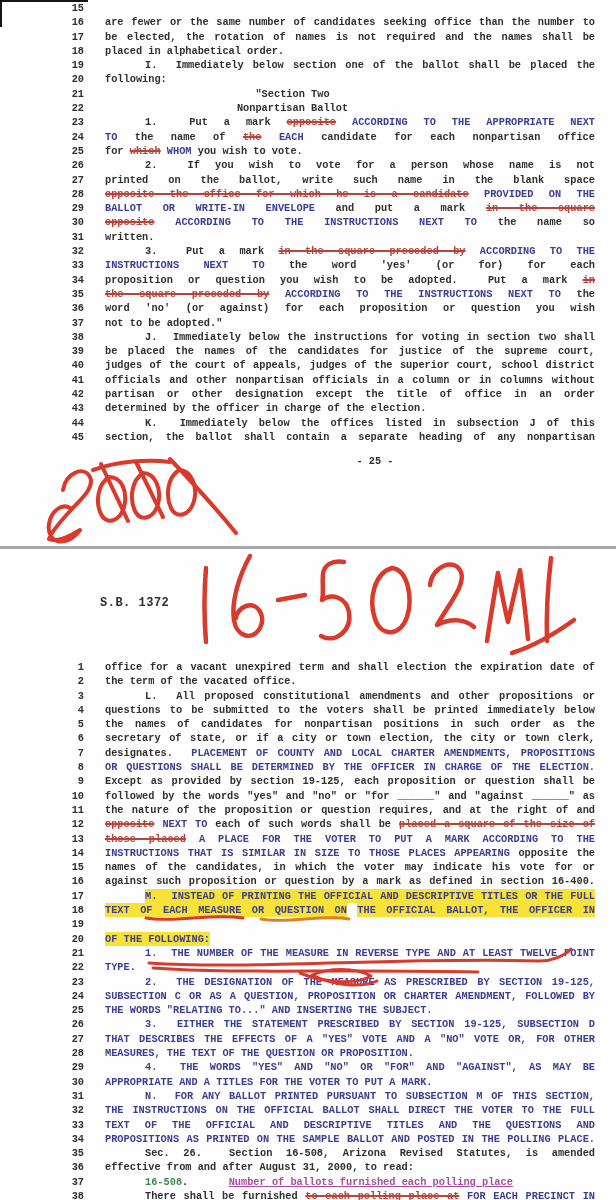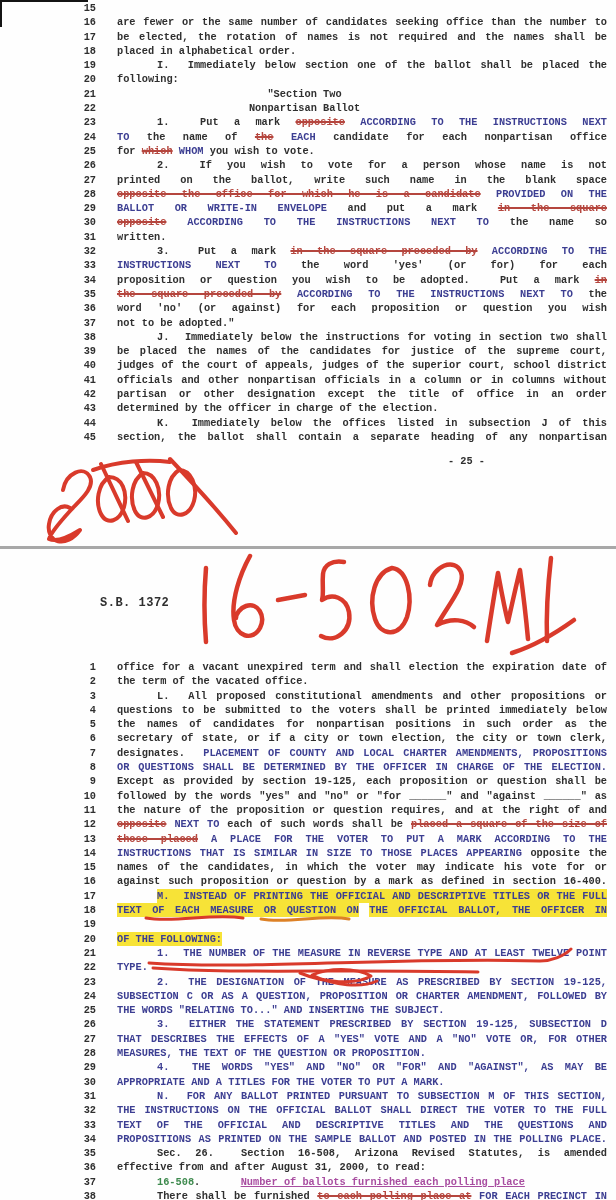--- a/index.html
+++ b/index.html
@@ -6,39 +6,39 @@
   body{
     width:616px;height:1200px;overflow:hidden;position:relative;
     background:#fefefe;
     font-family:"Liberation Mono","DejaVu Sans Mono",monospace;
     font-weight:700;font-size:10.3px;color:#2f2f2f;
   }
   .canvas{position:absolute;inset:0;}
   .corner-mark-h{position:absolute;left:0;top:0;width:88px;height:2px;background:#141414;}
   .corner-mark-v{position:absolute;left:0;top:0;width:2px;height:27px;background:#141414;}
 
-  .page{position:absolute;left:12px;right:0;}
+  .page{position:absolute;left:0;right:0;}
   .page1{top:1px;}
   .page2{top:660px;}
 
   .ln-row{display:flex;height:14.3px;line-height:14.3px;}
   .ln-num{width:84px;flex:none;text-align:right;color:#2f2f2f;}
   .ln-text{width:490px;flex:none;margin-left:21px;white-space:pre-wrap;overflow:hidden;}
   .ln-text.j{text-align:justify;text-align-last:justify;}
   .ln-text.ind{padding-left:40px;width:450px;}
   .ln-text.ctr{text-align:center;padding-right:115px;width:375px;}
 
   .seg-k{color:#2f2f2f;}
   .seg-r{color:#b5463e;text-decoration:line-through;text-decoration-thickness:1.5px;}
   .seg-b{color:#3c3e92;}
   .seg-g{color:#3e8a4e;}
   .seg-m{color:#a84da0;text-decoration:underline;text-decoration-thickness:1.3px;margin-left:28px;}
   .h{background:#f7e337;padding-top:1px;padding-bottom:2px;box-decoration-break:clone;margin-top:33px;}
 
-  .footer{position:absolute;top:455px;left:105px;width:380px;text-align:right;}
+  .footer{position:absolute;top:455px;left:105px;width:380px;text-align:center;}
   .footer-inner{display:inline-block;margin-left:160px;}
   .billno{position:absolute;top:596px;left:100px;font-size:12px;letter-spacing:.5px;white-space:pre;}
   .divider{position:absolute;top:546px;left:0;width:616px;height:3px;background:#a8a8a8;}
 
   .overlay{position:absolute;left:0;top:0;pointer-events:none;}
 </style>
 </head>
 <body>
 
 <div class="canvas">
@@ -73,21 +73,21 @@
         <div class="ln-row">
           <span class="ln-num">21</span>
           <span class="ln-text ctr"><span class="seg-k">"Section Two</span></span>
         </div>
         <div class="ln-row">
           <span class="ln-num">22</span>
           <span class="ln-text ctr"><span class="seg-k">Nonpartisan Ballot</span></span>
         </div>
         <div class="ln-row">
           <span class="ln-num">23</span>
-          <span class="ln-text j ind"><span class="seg-k">1.  Put a mark </span><span class="seg-r">opposite</span><span class="seg-k"> </span><span class="seg-b">ACCORDING TO THE INSTRUCTIONS NEXT</span></span>
+          <span class="ln-text j ind"><span class="seg-k">1.  Put a mark </span><span class="seg-r">opposite</span><span class="seg-k"> </span><span class="seg-b">ACCORDING TO THE APPROPRIATE NEXT</span></span>
         </div>
         <div class="ln-row">
           <span class="ln-num">24</span>
           <span class="ln-text j"><span class="seg-b">TO</span><span class="seg-k"> the name of </span><span class="seg-r">the</span><span class="seg-k"> </span><span class="seg-b">EACH</span><span class="seg-k"> candidate for each nonpartisan office</span></span>
         </div>
         <div class="ln-row">
           <span class="ln-num">25</span>
           <span class="ln-text"><span class="seg-k">for </span><span class="seg-r">which</span><span class="seg-k"> </span><span class="seg-b">WHOM</span><span class="seg-k"> you wish to vote.</span></span>
         </div>
         <div class="ln-row">

